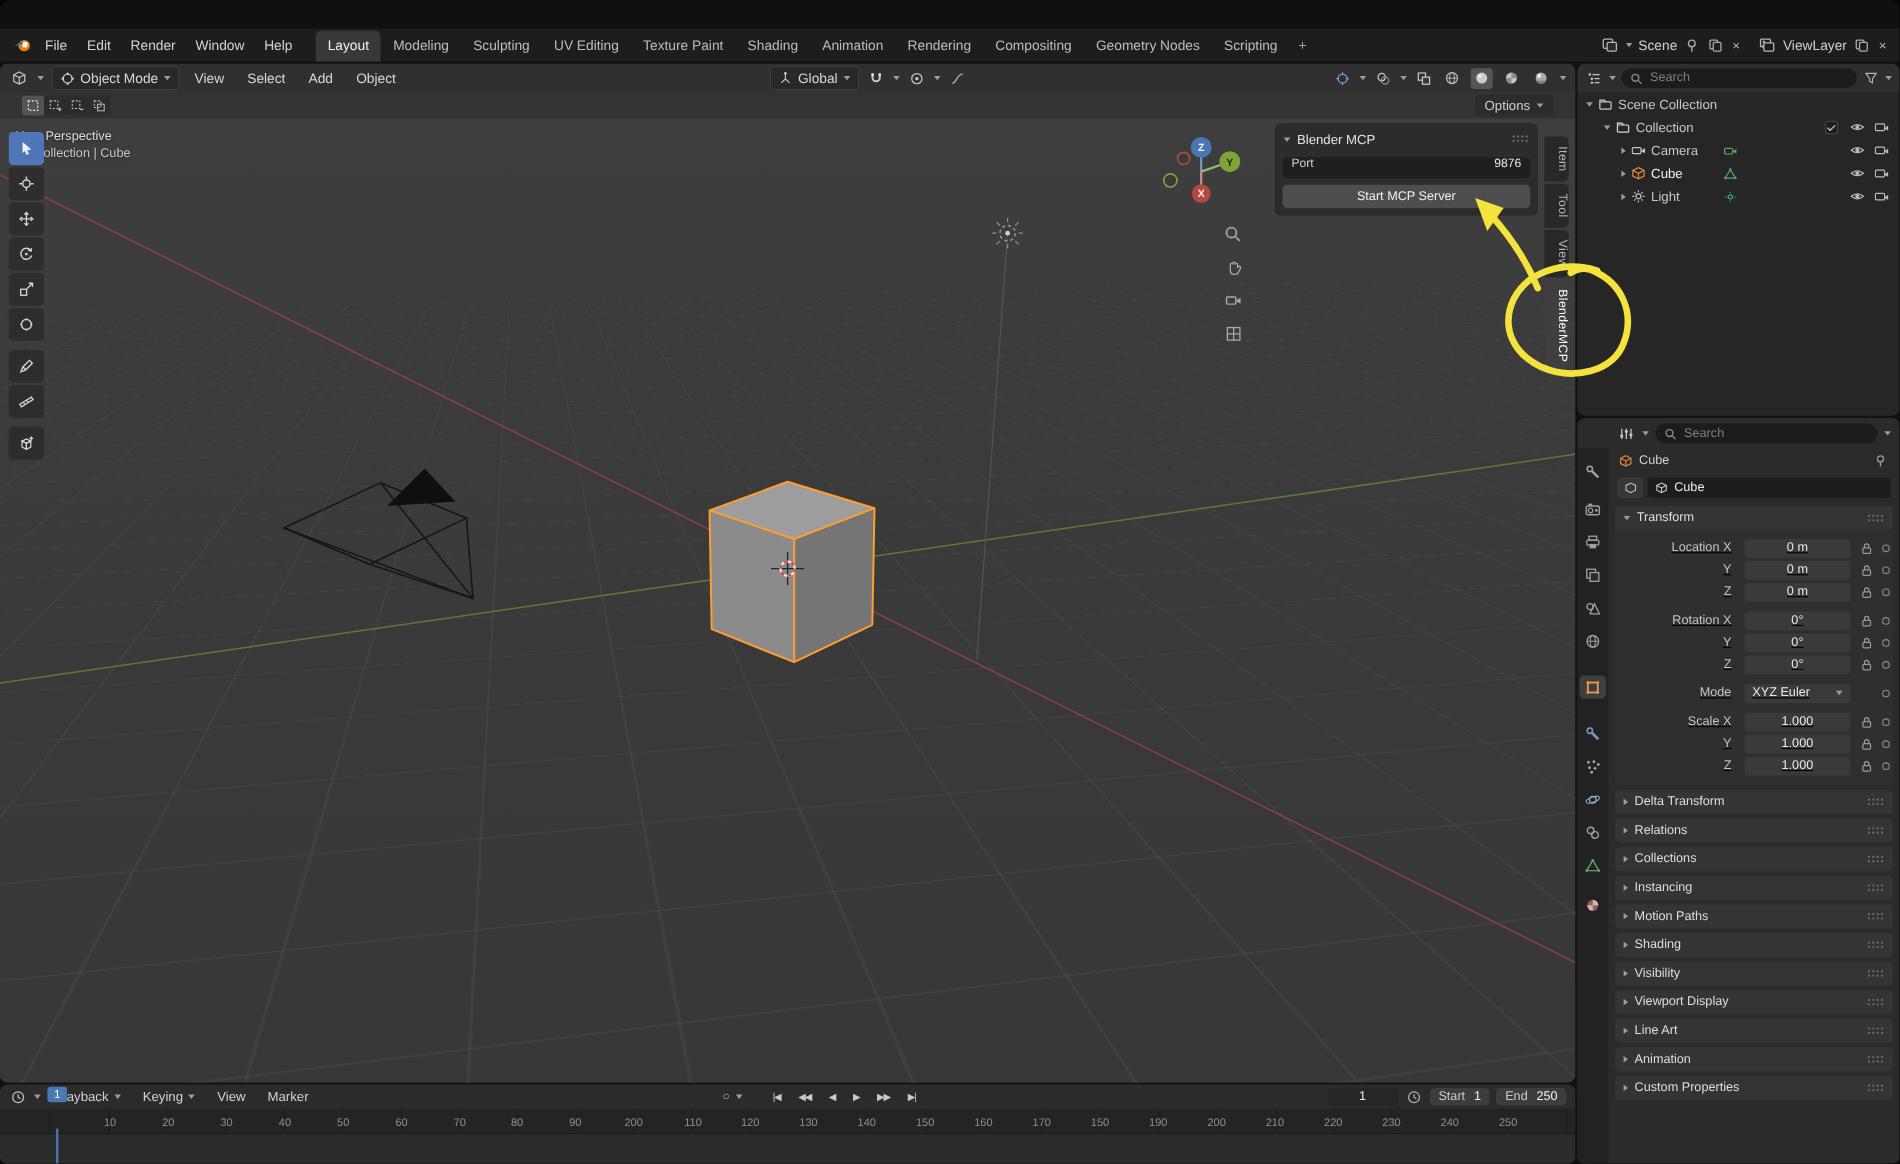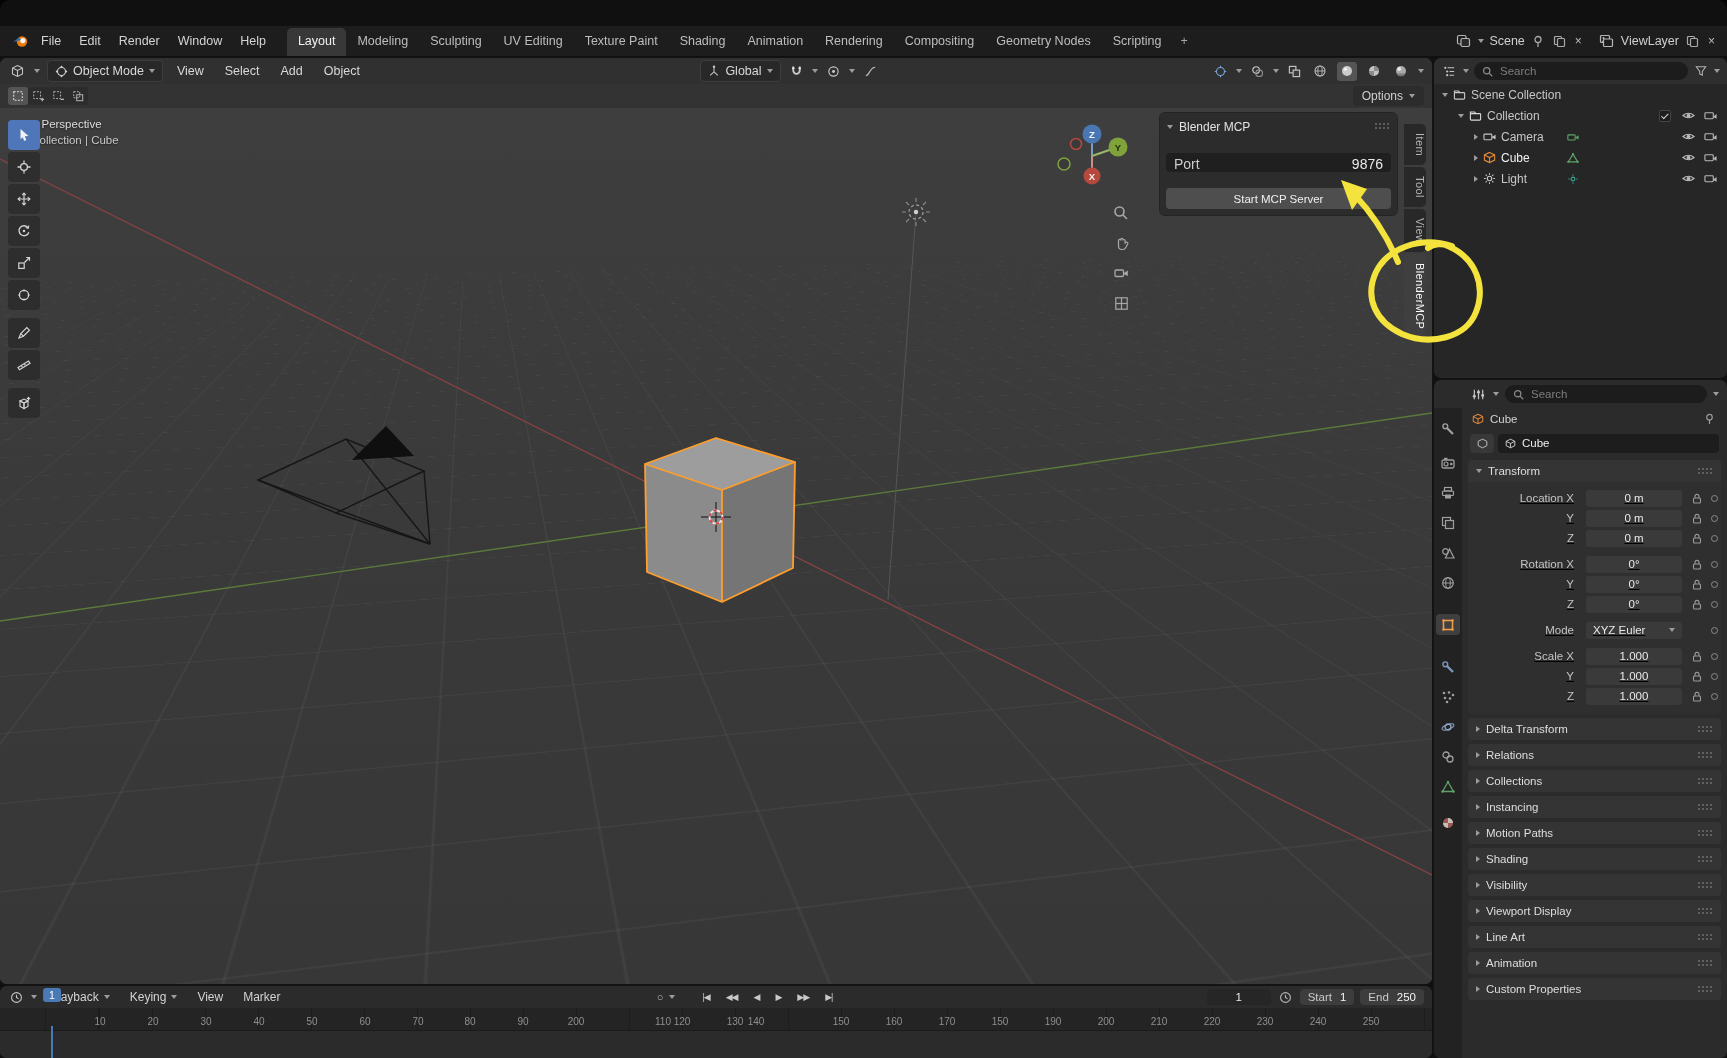--- a/index.html
+++ b/index.html
@@ -26,21 +26,21 @@
   .topright{margin-left:auto;display:flex;align-items:center;gap:5px;color:#cfcfcf;}
   .chip-x{color:#bdbdbd;font-size:12px;padding:0 2px;}
   
   .editor{position:absolute;border-radius:7px;overflow:hidden;box-shadow:0 0 0 1px #131313;}
   #vp{left:0;top:58px;width:1432px;height:926px;background:#3a3a3a;}
   #tl-ed{left:0;top:986px;width:1432px;height:72px;background:#2b2b2b;}
   #ol{left:1434px;top:58px;width:293px;height:320px;background:#262626;}
   #pr{left:1434px;top:380px;width:293px;height:678px;background:#2b2b2b;}
   
   .vp-header{position:absolute;left:0;top:0;right:0;height:26px;background:#303030;display:flex;align-items:center;gap:7px;padding:0 8px;font-size:12.5px;color:#d8d8d8;}
-  .vp-toolrow{position:absolute;left:0;top:26px;right:0;height:24px;background:#333333;display:flex;align-items:center;gap:0;padding:0 8px;font-size:12px;color:#cfcfcf;}
+  .vp-toolrow{position:absolute;left:0;top:26px;right:0;height:24px;background:#333333;display:flex;align-items:center;gap:0;padding:0 20px;font-size:12px;color:#cfcfcf;}
   .dd{display:flex;align-items:center;gap:5px;background:#282828;border:1px solid #3e3e3e;border-radius:4px;padding:2px 7px;height:16px;}
   .hmenu{padding:3px 7px;}
   .spacer{flex:1;}
   .icobtn{display:flex;align-items:center;justify-content:center;padding:2px;}
   .modebtn{width:20px;height:18px;display:flex;align-items:center;justify-content:center;border-radius:3px;background:#2c2c2c;}
   .modebtn.active{background:#545454;}
   .optbtn{display:flex;align-items:center;gap:6px;background:#2c2c2c;border-radius:4px;padding:3px 9px;}
   .shadebtn{width:20px;height:19px;display:flex;align-items:center;justify-content:center;border-radius:3px;}
   .shadebtn.active{background:#555555;}
   
@@ -53,21 +53,21 @@
   .vp-text .l2{color:#c8c8c8;}
   
   .toolbar{position:absolute;left:8px;top:12px;width:32px;display:flex;flex-direction:column;gap:2px;}
   .tool{width:32px;height:30px;background:rgba(44,44,44,.92);display:flex;align-items:center;justify-content:center;border-radius:4px;}
   .tool.active{background:#4f76b8;}
   
   .sideico{position:absolute;width:26px;height:26px;display:flex;align-items:center;justify-content:center;}
   
   .npanel{position:absolute;left:1160px;top:5px;width:237px;background:rgba(43,43,43,.97);border-radius:5px;padding:3px 5px 6px;box-sizing:border-box;box-shadow:0 0 0 1px #242424;}
   .np-head{display:flex;align-items:center;gap:6px;height:21px;color:#e2e2e2;font-size:12px;padding:0 2px;}
-  .np-port{display:flex;align-items:flex-end;justify-content:space-between;background:#1f1f1f;border-radius:4px;height:19px;margin:16px 1px;padding:0 8px;font-size:14px;color:#cccccc;}
+  .np-port{display:flex;align-items:flex-start;justify-content:space-between;background:#1f1f1f;border-radius:4px;height:19px;margin:6px 1px;padding:0 8px;font-size:11px;color:#cccccc;}
   .np-port .val{color:#e9e9e9;}
   .np-btn{display:block;width:calc(100% - 2px);margin:5px 1px 0;background:#4e4e4e;border:none;border-radius:4px;height:21px;color:#efefef;font-size:11.5px;font-family:inherit;}
   .np-tabs{position:absolute;left:1404px;top:16px;width:23px;display:flex;flex-direction:column;gap:2px;}
   .np-tab{writing-mode:vertical-rl;text-orientation:mixed;background:#282828;color:#b5b5b5;font-size:11px;padding:9px 0;text-align:center;width:22px;border-radius:0 5px 5px 0;letter-spacing:.4px;}
   .np-tab.active{background:#3f3f3f;color:#fafafa;}
   
   .tl-header{position:absolute;left:0;top:0;right:0;height:22px;background:#2b2b2b;display:flex;align-items:center;gap:6px;padding:0 8px;font-size:12px;color:#d2d2d2;}
   .tr-btn{color:#c9c9c9;font-size:9px;padding:2px 5px;letter-spacing:-1px;}
   .tl-field{background:#262626;border-radius:4px;height:16px;display:flex;align-items:center;justify-content:center;color:#e5e5e5;font-size:11.5px;}
   .tl-se{background:#3d3d3d;border-radius:4px;height:16px;display:flex;align-items:center;gap:8px;padding:0 8px;font-size:11.5px;}
@@ -559,24 +559,24 @@
       <span class="tick" style="left:100px">10</span>
       <span class="tick" style="left:153px">20</span>
       <span class="tick" style="left:206px">30</span>
       <span class="tick" style="left:259px">40</span>
       <span class="tick" style="left:312px">50</span>
       <span class="tick" style="left:365px">60</span>
       <span class="tick" style="left:418px">70</span>
       <span class="tick" style="left:470px">80</span>
       <span class="tick" style="left:523px">90</span>
       <span class="tick" style="left:576px">200</span>
-      <span class="tick" style="left:663px">110</span>
+      <span class="tick" style="left:630px">110</span>
       <span class="tick" style="left:682px">120</span>
       <span class="tick" style="left:735px">130</span>
-      <span class="tick" style="left:756px">140</span>
+      <span class="tick" style="left:788px">140</span>
       <span class="tick" style="left:841px">150</span>
       <span class="tick" style="left:894px">160</span>
       <span class="tick" style="left:947px">170</span>
       <span class="tick" style="left:1000px">150</span>
       <span class="tick" style="left:1053px">190</span>
       <span class="tick" style="left:1106px">200</span>
       <span class="tick" style="left:1159px">210</span>
       <span class="tick" style="left:1212px">220</span>
       <span class="tick" style="left:1265px">230</span>
       <span class="tick" style="left:1318px">240</span>

